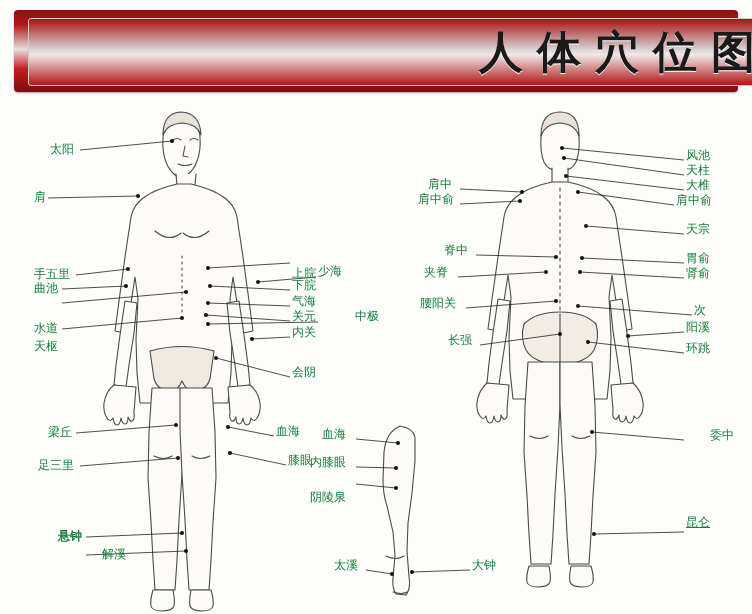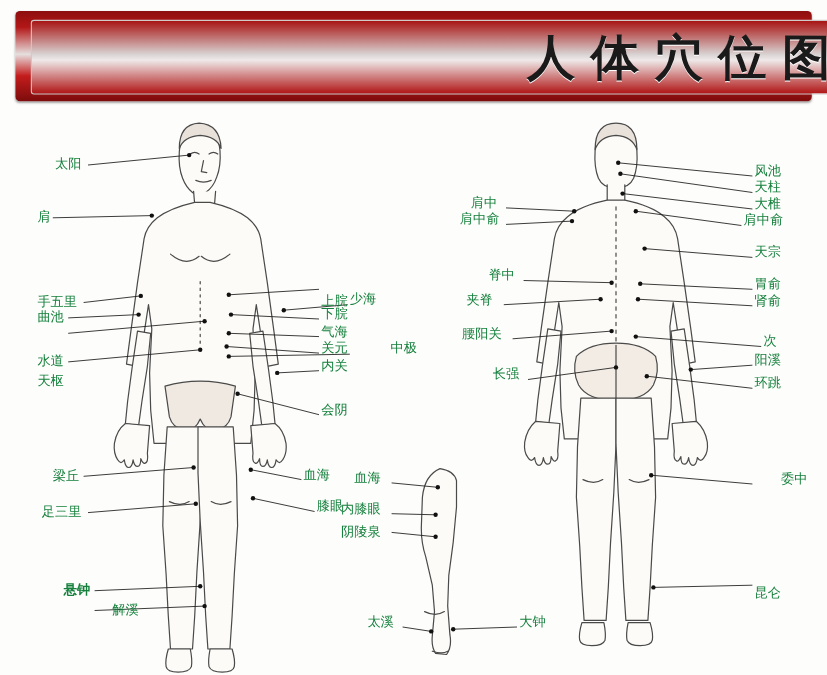--- a/index.html
+++ b/index.html
@@ -284,21 +284,21 @@
       <div class="label" style="left:292px; top:199px;">气海</div>
       <div class="label" style="left:292px; top:214px;">关元</div>
       <div class="label" style="left:320px; top:214px;margin-left:35px;">中极</div>
       <div class="label" style="left:292px; top:230px;">内关</div>
       <div class="label" style="left:292px; top:270px;">会阴</div>
       <div class="label" style="left:276px; top:329px;">血海</div>
       <div class="label" style="left:288px; top:358px;">膝眼</div>
 
       <div class="label" style="left:322px; top:332px;">血海</div>
       <div class="label" style="left:310px; top:360px;">内膝眼</div>
-      <div class="label" style="left:310px; top:381px;">阴陵泉</div>
+      <div class="label" style="left:310px; top:395px;">阴陵泉</div>
       <div class="label" style="left:334px; top:463px;">太溪</div>
       <div class="label" style="left:472px; top:463px;">大钟</div>
 
       <div class="label" style="left:428px; top:82px;">肩中</div>
       <div class="label" style="left:418px; top:97px;">肩中俞</div>
       <div class="label" style="left:444px; top:148px;">脊中</div>
       <div class="label" style="left:424px; top:170px;">夹脊</div>
       <div class="label" style="left:420px; top:201px;">腰阳关</div>
       <div class="label" style="left:448px; top:238px;">长强</div>
 
@@ -306,17 +306,17 @@
       <div class="label" style="left:686px; top:68px;">天柱</div>
       <div class="label" style="left:686px; top:83px;">大椎</div>
       <div class="label" style="left:676px; top:98px;">肩中俞</div>
       <div class="label" style="left:686px; top:127px;">天宗</div>
       <div class="label" style="left:686px; top:156px;">胃俞</div>
       <div class="label" style="left:686px; top:171px;">肾俞</div>
       <div class="label" style="left:694px; top:208px;">次</div>
       <div class="label" style="left:686px; top:225px;">阳溪</div>
       <div class="label" style="left:686px; top:246px;">环跳</div>
       <div class="label" style="left:686px; top:333px;margin-left:24px;">委中</div>
-      <div class="label" style="left:686px; top:437px;">昆仑</div>
+      <div class="label" style="left:686px; top:420px;text-decoration:underline;">昆仑</div>
     </div>
 
   </div>
 </div>
 
 </body></html>

